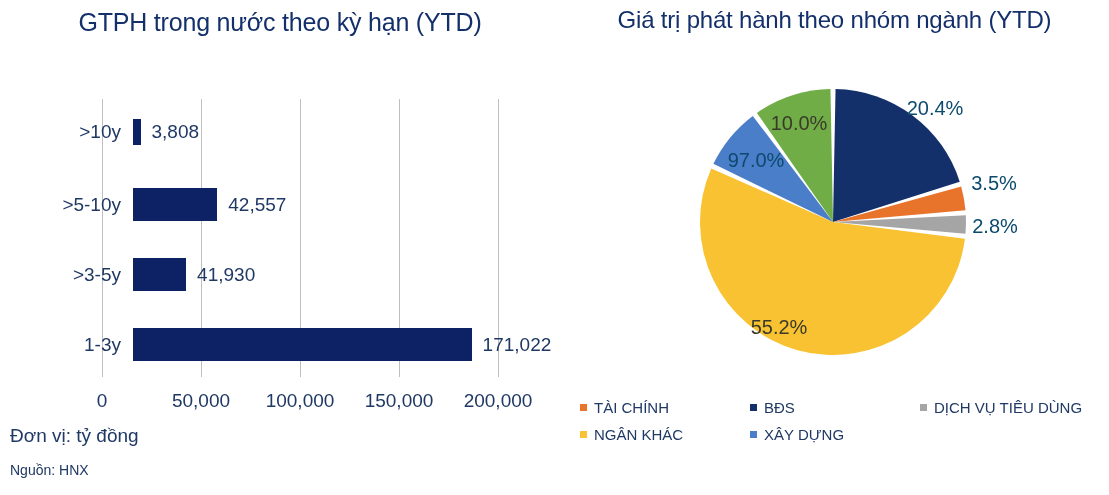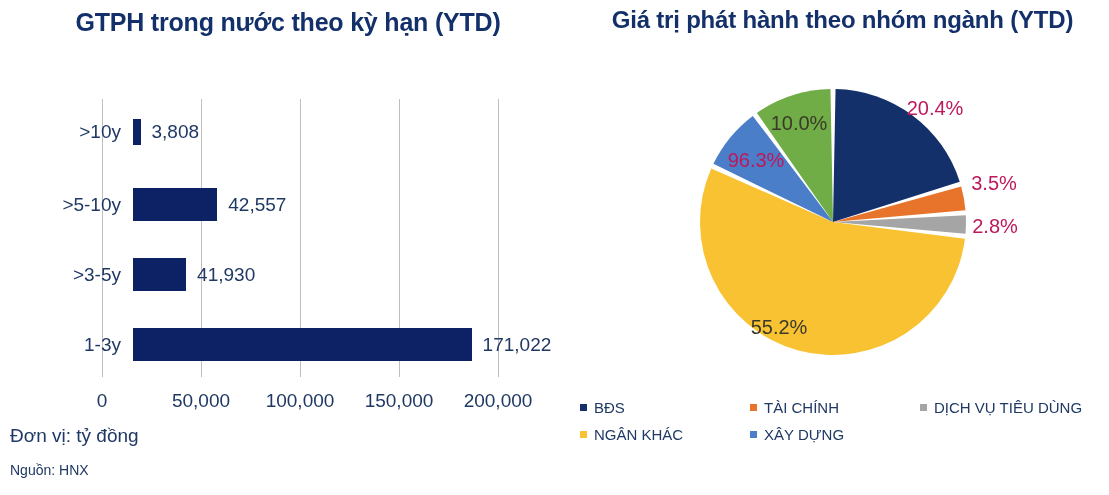--- a/index.html
+++ b/index.html
@@ -6,23 +6,23 @@
   body{
     width:1109px;height:495px;background:#ffffff;
     font-family:"Liberation Sans", sans-serif;
     color:#1F3864;overflow:hidden;position:relative;
   }
   .panel{position:absolute;top:0;height:495px;}
   #bar-panel{left:0;width:560px;}
   #pie-panel{left:560px;width:549px;}
 
   .chart-title{
-    position:absolute;left:8px;width:100%;
+    position:absolute;left:0;width:100%;
     text-align:center;
-    font-weight:bold;color:#14306B;
+    font-weight:normal;color:#14306B;
     line-height:1.18;
     letter-spacing:-0.2px;
   }
   #bar-title{top:8px;font-size:25px;padding:0 40px;box-sizing:border-box;}
   #pie-title{top:6px;font-size:24px;padding:0 30px;box-sizing:border-box;}
 
   
   #bar-plot{position:absolute;left:102px;top:99px;width:396px;height:278px;}
   .gridline{position:absolute;top:0;bottom:0;width:1px;background:#BFBFBF;}
   .bar-row{position:absolute;left:0;width:100%;margin-left:31px;}
@@ -42,21 +42,21 @@
   }
   #unit-note{position:absolute;left:10px;top:425px;font-size:19px;color:#1F3864;}
   #source-note{position:absolute;left:10px;top:462px;font-size:14px;color:#1F3864;}
 
   
   #pie-wrap{position:absolute;left:0;top:0;width:549px;height:400px;}
   .pie-pct{
     position:absolute;font-size:20px;white-space:nowrap;
     transform:translate(-50%,-50%);
   }
-  .pct-dark{color:#be185d;}
+  .pct-dark{color:#0c4a6e;}
   .pct-ink{color:#3A3A2A;}
 
   
   #pie-legend{
     position:absolute;left:20px;top:394px;width:520px;
     display:grid;grid-template-columns:170px 170px 180px;
     grid-auto-rows:27px;align-items:center;
   }
   .legend-item{display:flex;align-items:center;gap:7px;}
   .legend-swatch{width:7px;height:7px;flex:0 0 7px;}
@@ -125,31 +125,31 @@
           <path d="M 273 222 L 153.40 163.82 A 133 133 0 0 1 192.77 115.92 Z" fill="#4A7EC8"></path>
           <path d="M 273 222 L 196.90 112.92 A 133 133 0 0 1 270.45 89.02 Z" fill="#70AD47"></path>
         </g>
     </svg>
   </div>
 
   <span class="pie-pct pct-dark" style="left:375px;top:108px;">20.4%</span>
   <span class="pie-pct pct-dark" style="left:434px;top:183px;">3.5%</span>
   <span class="pie-pct pct-dark" style="left:435px;top:226px;text-align:center;">2.8%</span>
   <span class="pie-pct pct-ink" style="left:219px;top:309px;margin-top:18px;">55.2%</span>
-  <span class="pie-pct pct-dark" style="left:196px;top:160px;">96.3%</span>
+  <span class="pie-pct pct-dark" style="left:196px;top:160px;">97.0%</span>
   <span class="pie-pct pct-ink" style="left:239px;top:123px;">10.0%</span>
 
   <div id="pie-legend">
     <div class="legend-item">
+      <span class="legend-swatch" style="background:#E8742C;"></span>
+      <span class="legend-label">TÀI CHÍNH</span>
+    </div>
+    <div class="legend-item">
       <span class="legend-swatch" style="background:#14306B;"></span>
       <span class="legend-label">BĐS</span>
-    </div>
-    <div class="legend-item">
-      <span class="legend-swatch" style="background:#E8742C;"></span>
-      <span class="legend-label">TÀI CHÍNH</span>
     </div>
     <div class="legend-item">
       <span class="legend-swatch" style="background:#A5A5A5;"></span>
       <span class="legend-label">DỊCH VỤ TIÊU DÙNG</span>
     </div>
     <div class="legend-item">
       <span class="legend-swatch" style="background:#F9C233;"></span>
       <span class="legend-label">NGÂN KHÁC</span>
     </div>
     <div class="legend-item">

